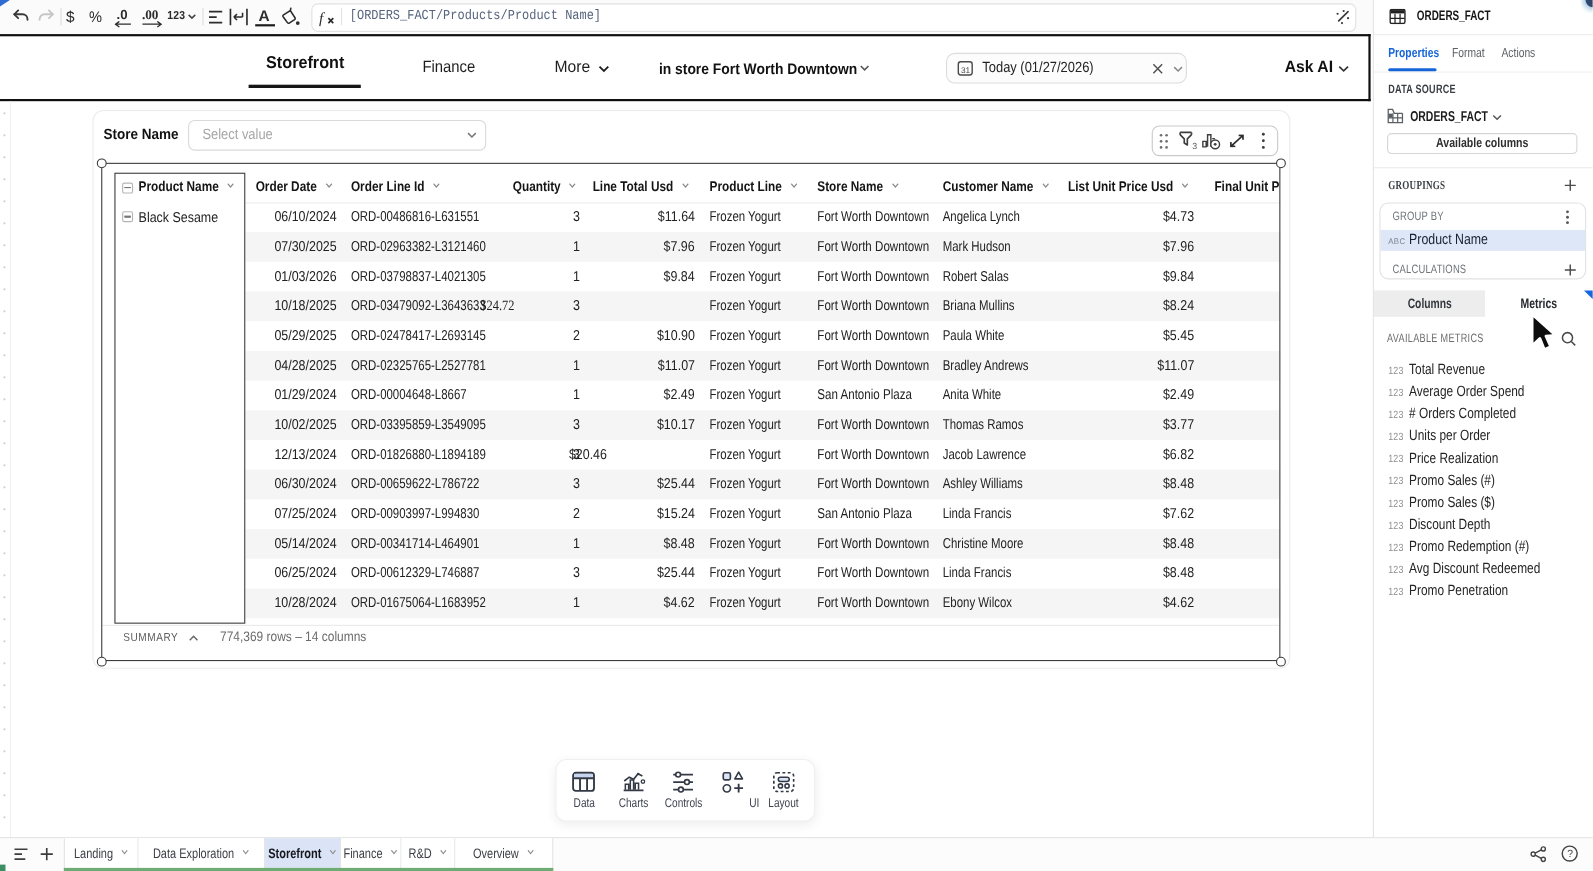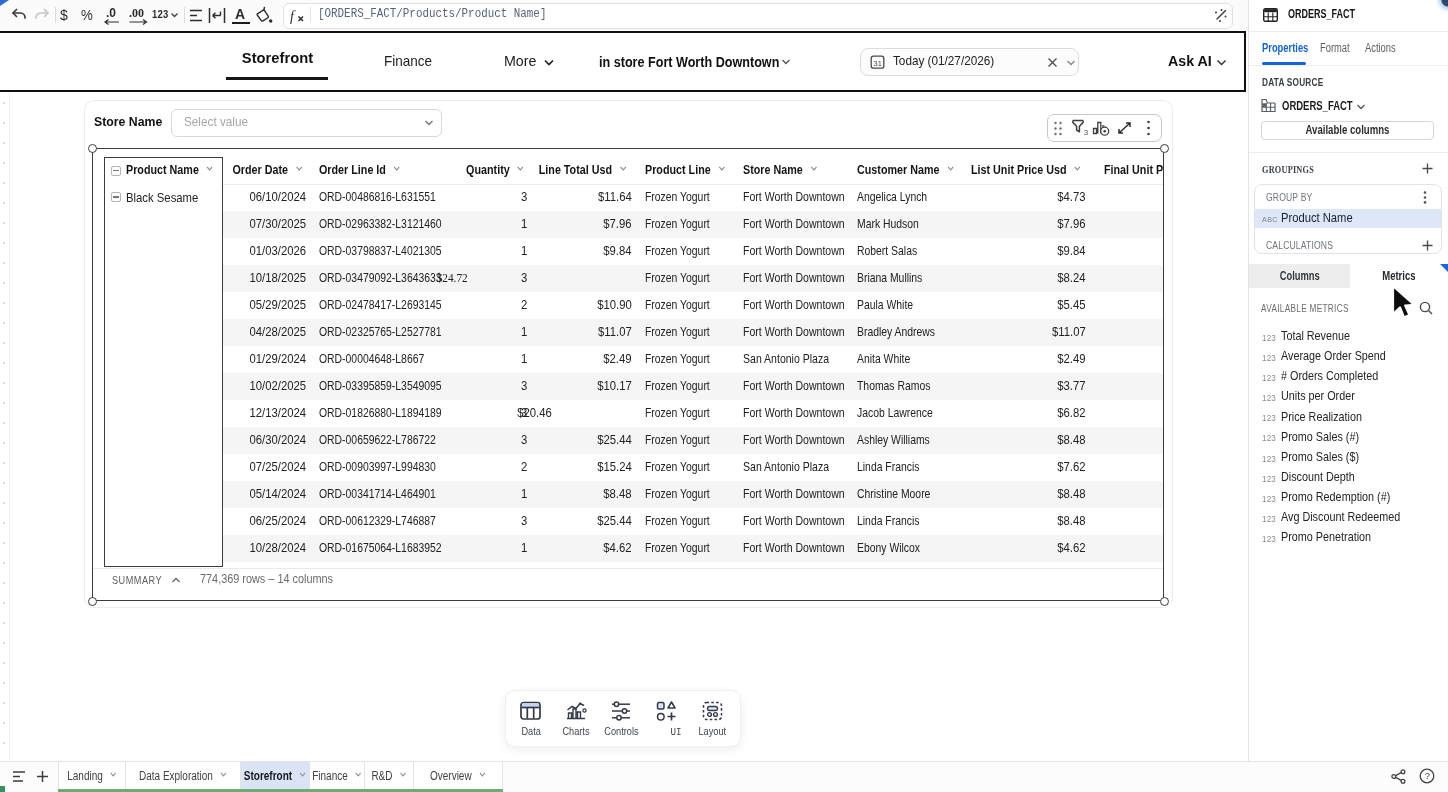--- a/index.html
+++ b/index.html
@@ -358,21 +358,21 @@
         <path d="M1 16.8 H19" stroke="#333a46" stroke-width="1.5"></path>
         <circle cx="8" cy="16.8" r="2.2" fill="#fff" stroke="#333a46" stroke-width="1.5"></circle>
       </svg></div>
 <div class="abs" style="left:581.5px;top:724.5px;width:80px;text-align:center;"><span style="display:inline-block;transform:scaleX(0.8);transform-origin:50% 50%;font-size:11.5px;font-weight:400;color:#3f4450;white-space:nowrap;">Controls</span></div>
 <div class="abs" style="left:656px;top:701px;"><svg width="20" height="20" viewBox="0 0 20 20">
         <rect x="1.5" y="1.5" width="6.5" height="6.5" rx="1.5" fill="#dbe4f6" stroke="#333a46" stroke-width="1.5"></rect>
         <path d="M15.5 1 L19 7 H12 Z" fill="none" stroke="#333a46" stroke-width="1.5" stroke-linejoin="round"></path>
         <circle cx="4.8" cy="15.7" r="3.3" fill="none" stroke="#333a46" stroke-width="1.5"></circle>
         <path d="M15.5 11.5 V19.5 M11.5 15.5 H19.5" stroke="#333a46" stroke-width="1.7"></path>
       </svg></div>
-<div class="abs" style="left:603px;top:724.5px;width:80px;text-align:right;font-family:Liberation Mono, monospace;"><span style="display:inline-block;transform:scaleX(0.8);transform-origin:50% 50%;font-size:11.5px;font-weight:400;color:#3f4450;white-space:nowrap;">UI</span></div>
+<div class="abs" style="left:646px;top:724.5px;width:80px;text-align:center;"><span style="display:inline-block;transform:scaleX(0.8);transform-origin:50% 50%;font-size:11.5px;font-weight:400;color:#3f4450;white-space:nowrap;">UI</span></div>
 <div class="abs" style="left:701.5px;top:701px;"><svg width="21" height="20" viewBox="0 0 21 20">
         <rect x="1.5" y="1.5" width="18" height="17" rx="3" fill="none" stroke="#333a46" stroke-width="1.5" stroke-dasharray="2.6 2.2"></rect>
         <rect x="5.5" y="5.5" width="10" height="4" rx="2" fill="#dbe4f6" stroke="#333a46" stroke-width="1.4"></rect>
         <circle cx="7.5" cy="13.5" r="1.9" fill="none" stroke="#333a46" stroke-width="1.4"></circle>
         <circle cx="13.5" cy="13.5" r="1.9" fill="none" stroke="#333a46" stroke-width="1.4"></circle>
       </svg></div>
 <div class="abs" style="left:672.5px;top:724.5px;width:80px;text-align:center;"><span style="display:inline-block;transform:scaleX(0.8);transform-origin:50% 50%;font-size:11.5px;font-weight:400;color:#3f4450;white-space:nowrap;">Layout</span></div>
 <div class="abs" style="left:0;top:761px;width:1448px;height:31px;background:#fcfcfc;border-top:1px solid #e3e3e3;"></div>
 <svg class="abs" style="left:13px;top:771px" width="14" height="11" viewBox="0 0 14 11">
       <path d="M0 1 H12 M0 5.5 H7 M0 10 H10" stroke="#3c3c3c" stroke-width="1.5"></path>

